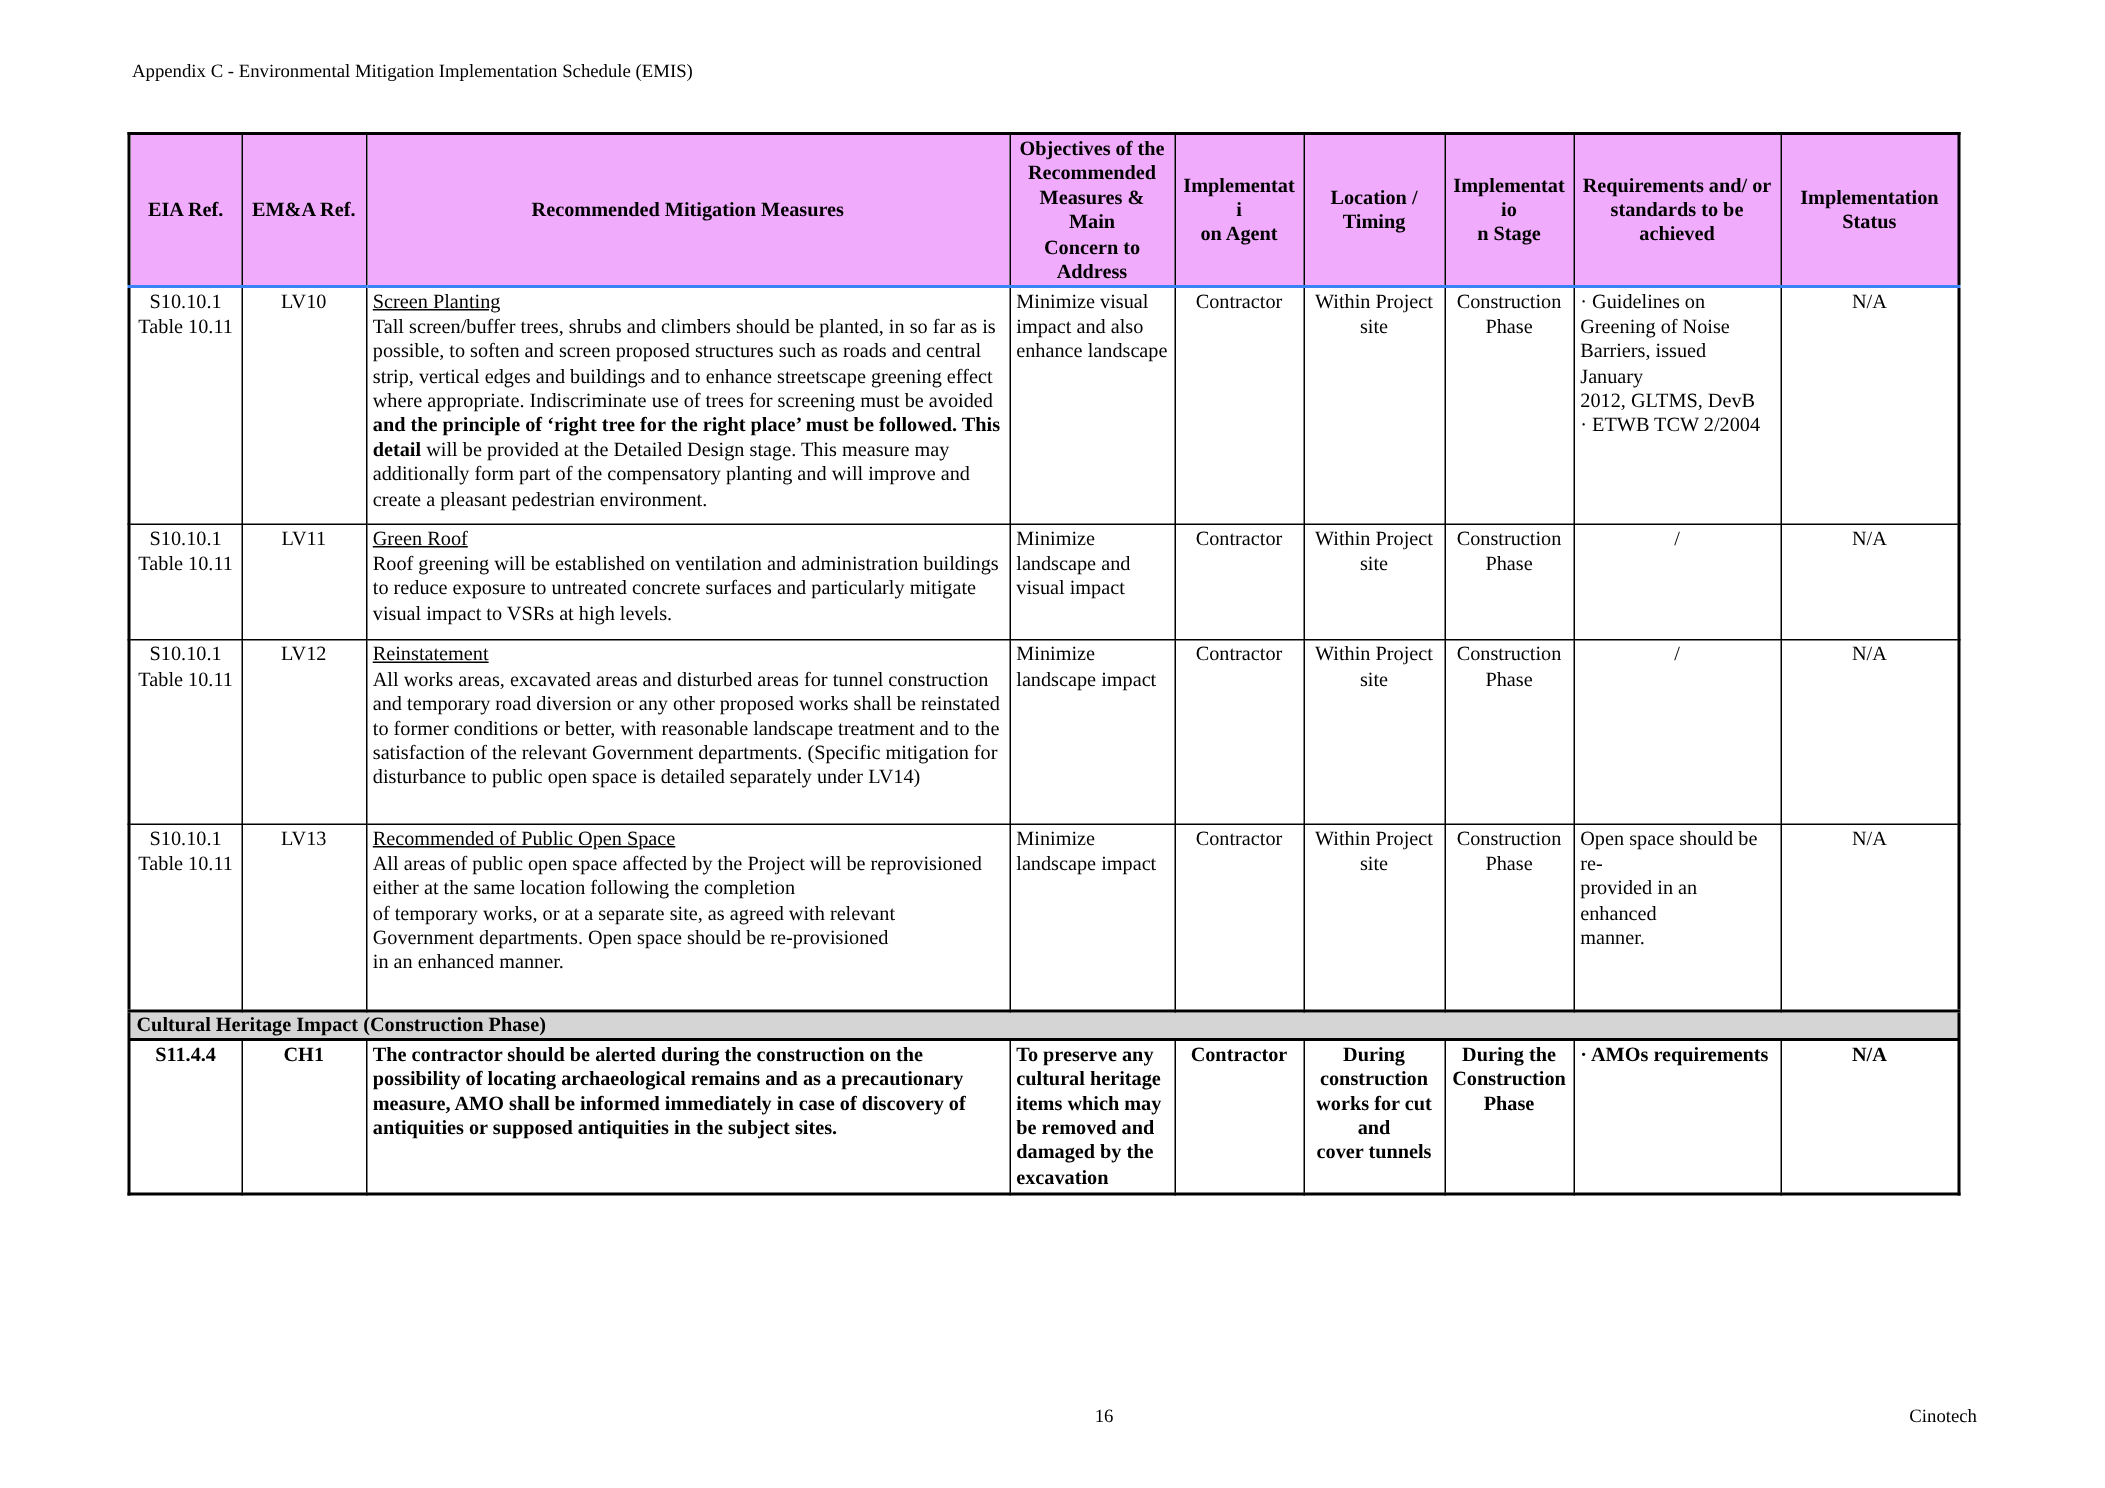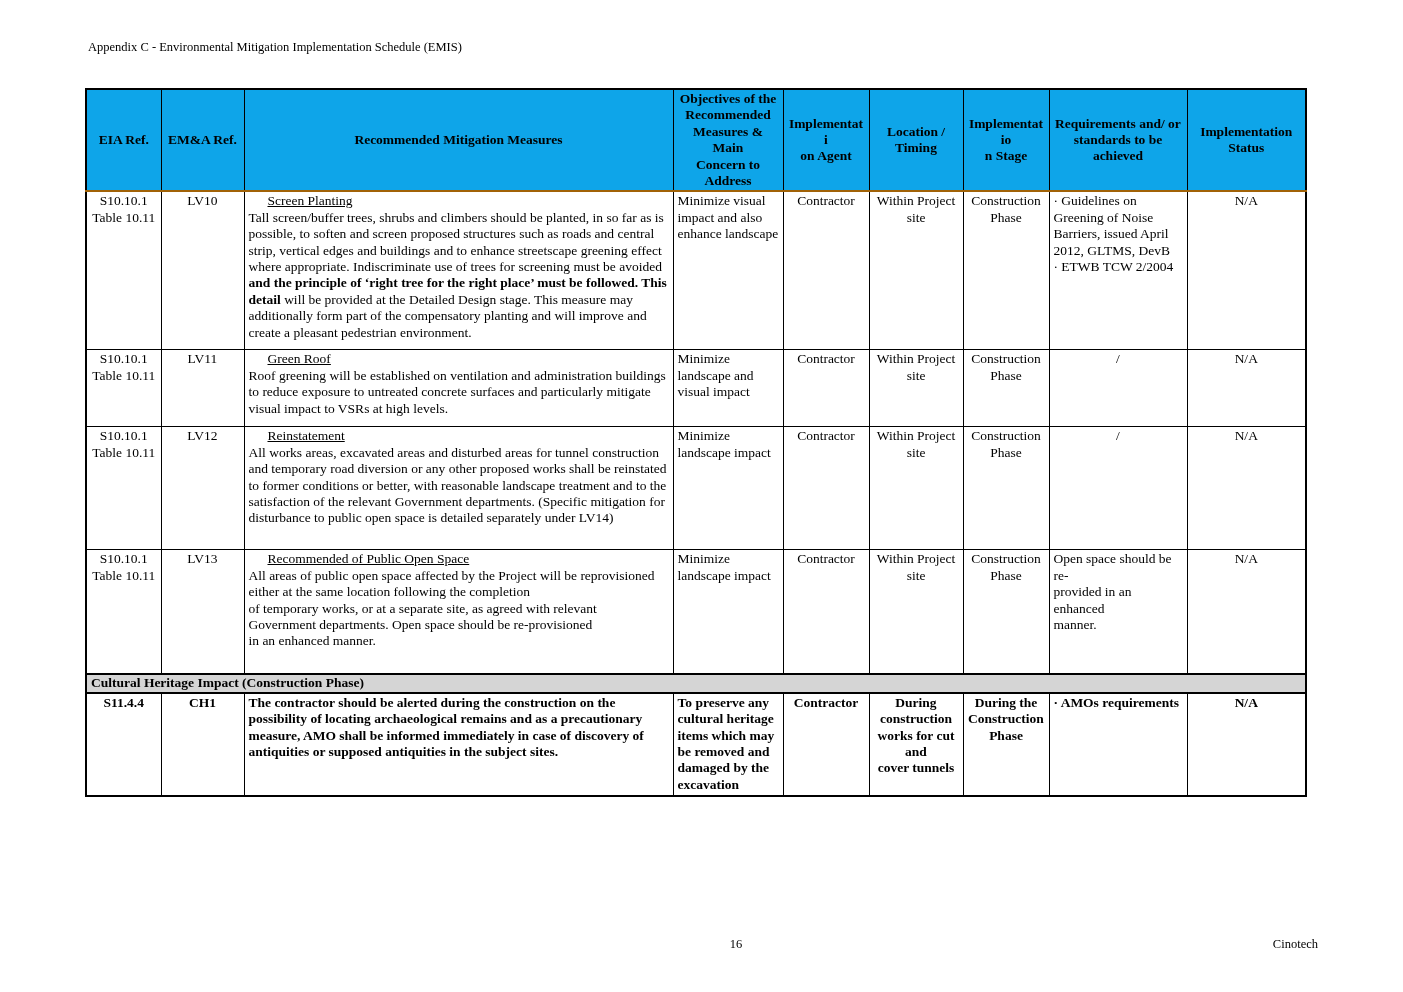--- a/index.html
+++ b/index.html
@@ -36,29 +36,29 @@
     border: 1px solid #000;
     padding: 1px 4px;
     font-size: 13.5px;
     line-height: 16.4px;
     vertical-align: top;
     overflow: hidden;
     white-space: pre-wrap;
     word-wrap: break-word;
   }
   table.emis th {
-    background: #0ea5e9;
+    background: #f0abfc;
     font-weight: bold;
     vertical-align: middle;
-    border-bottom: 2px solid #a16207;
+    border-bottom: 2px solid #3b82f6;
     height: 81px;
   }
   td.c { text-align: center; margin-left: 32px; }
   td.l { text-align: left; }
-  .u { text-decoration: underline; margin-left: 19px; }
+  .u { text-decoration: underline; }
   .b { font-weight: bold; }
   tr.section-row td {
     background: #d5d5d5;
     font-weight: bold;
     text-align: left;
     border-top: 2px solid #000;
     border-bottom: 2px solid #000;
     height: 15px;
     padding: 0 4px;
     white-space: nowrap;
@@ -137,21 +137,21 @@
         <td class="l">Minimize visual
 impact and also
 enhance landscape</td>
         <td class="c">Contractor</td>
         <td class="c">Within Project
 site</td>
         <td class="c">Construction
 Phase</td>
         <td class="l">· Guidelines on
 Greening of Noise
-Barriers, issued April
+Barriers, issued January
 2012, GLTMS, DevB
 · ETWB TCW 2/2004</td>
         <td class="c">N/A</td>
       </tr>
       <tr class="r1">
         <td class="c">S10.10.1
 Table 10.11</td>
         <td class="c">LV11</td>
         <td class="l"><span class="u">Green Roof</span>
 <span>Roof greening will be established on ventilation and administration buildings to reduce exposure to untreated concrete surfaces and particularly mitigate visual impact to VSRs at high levels.</span></td>

